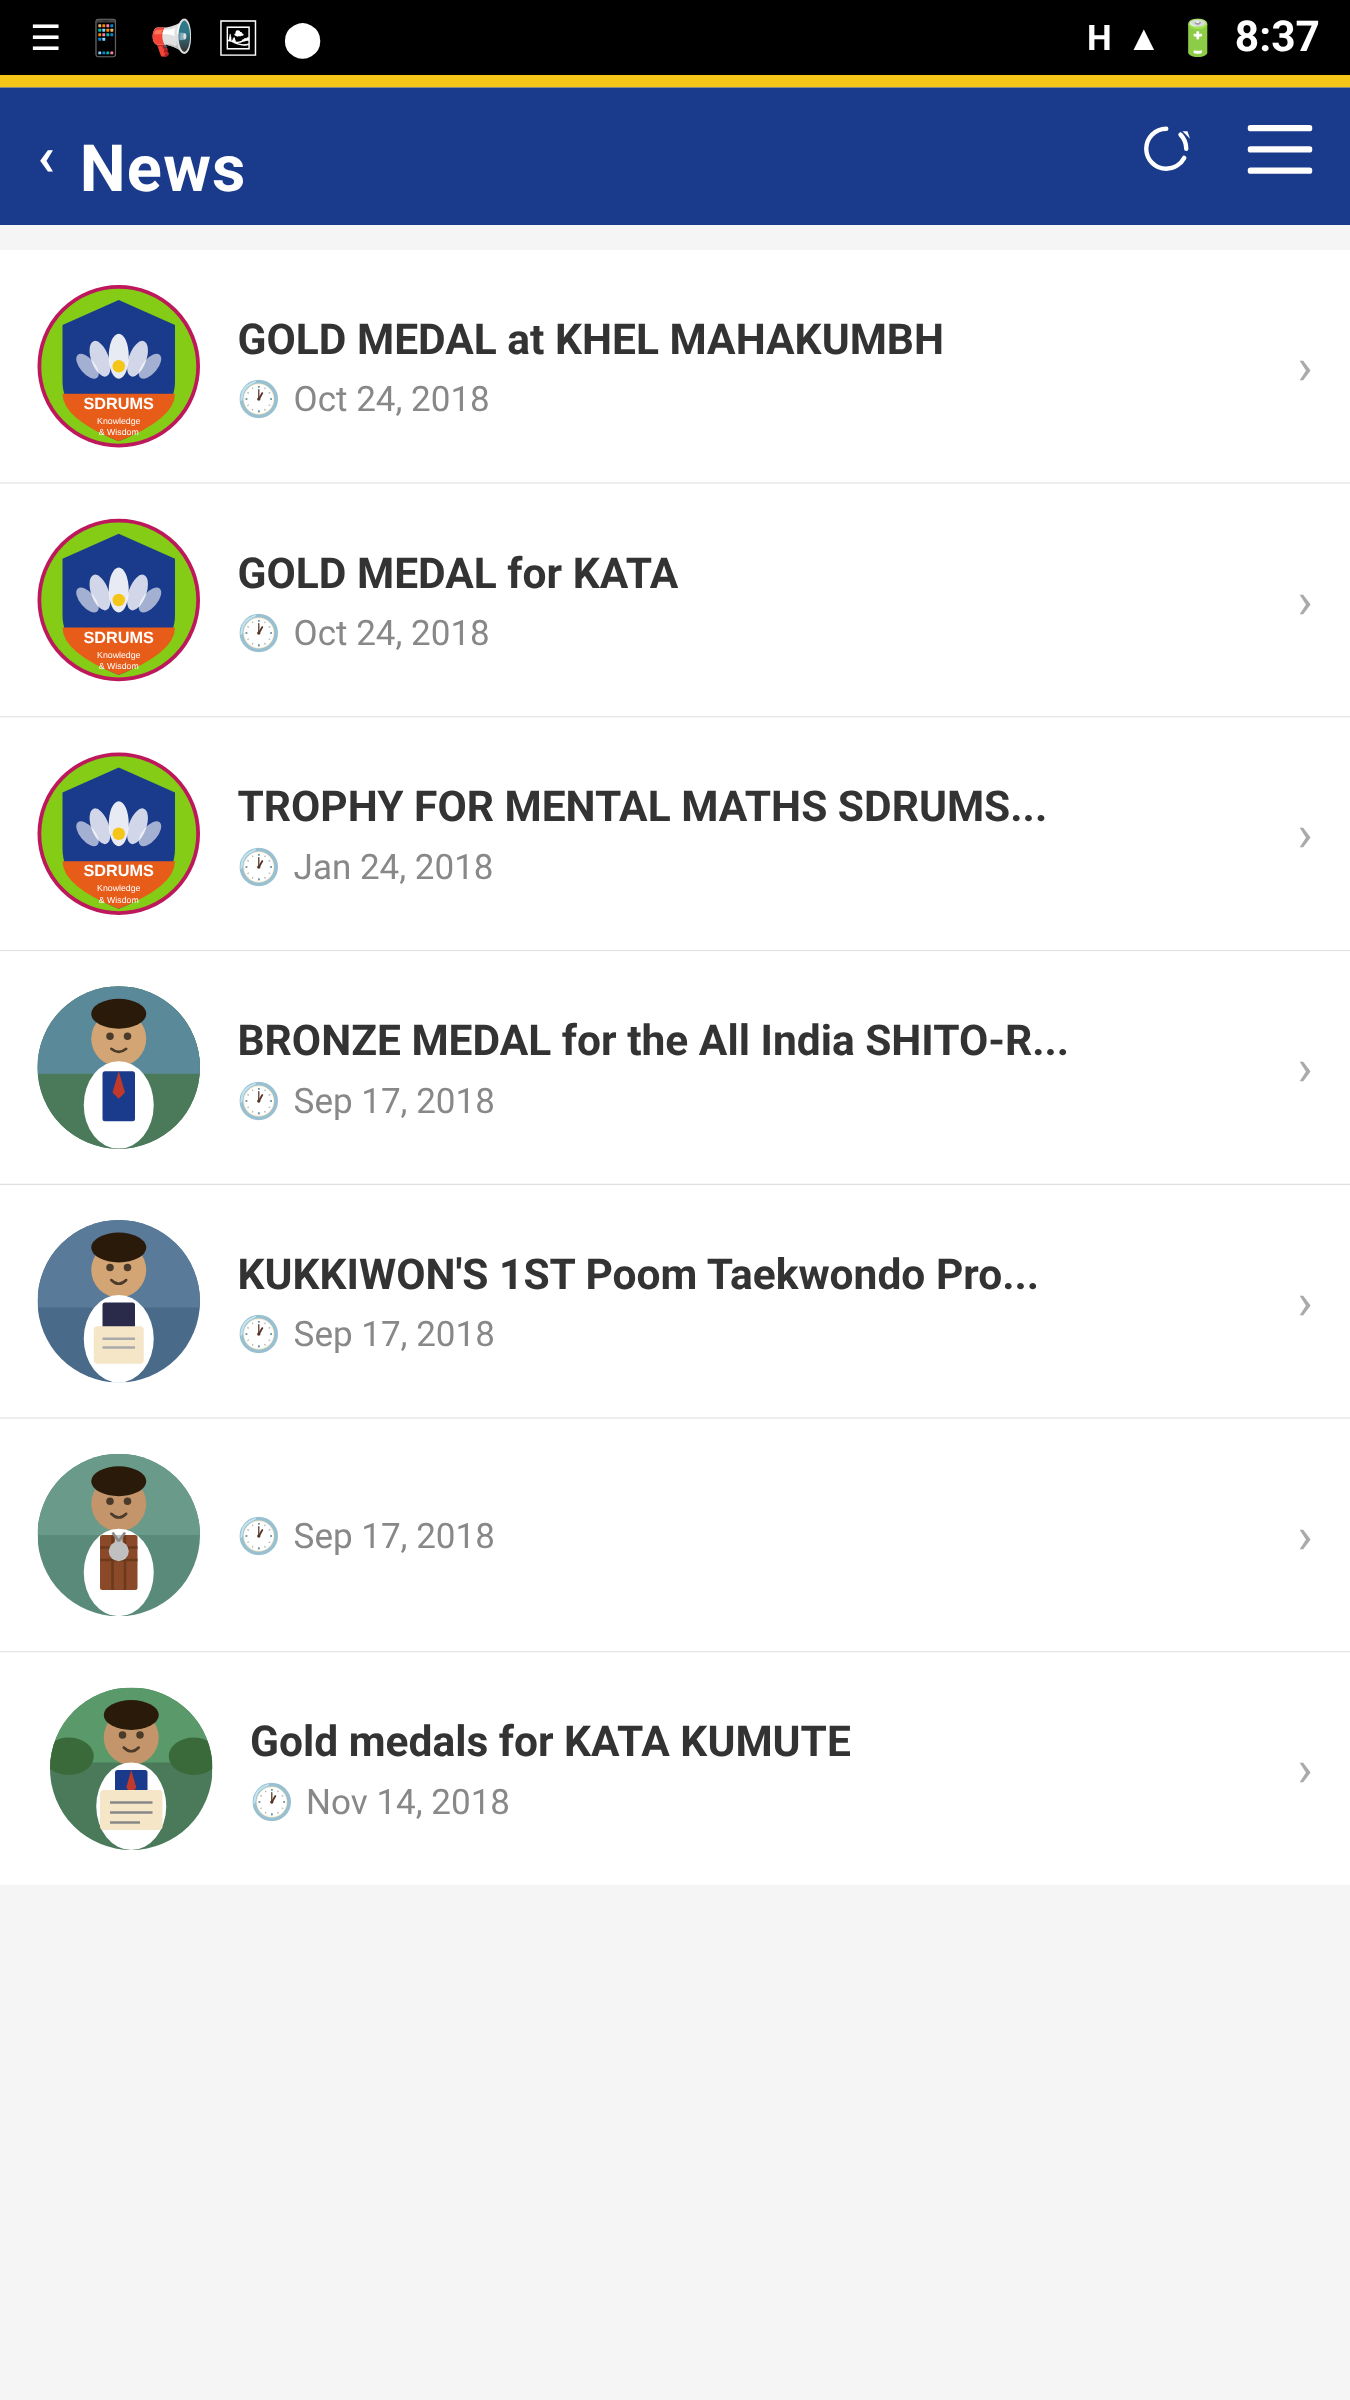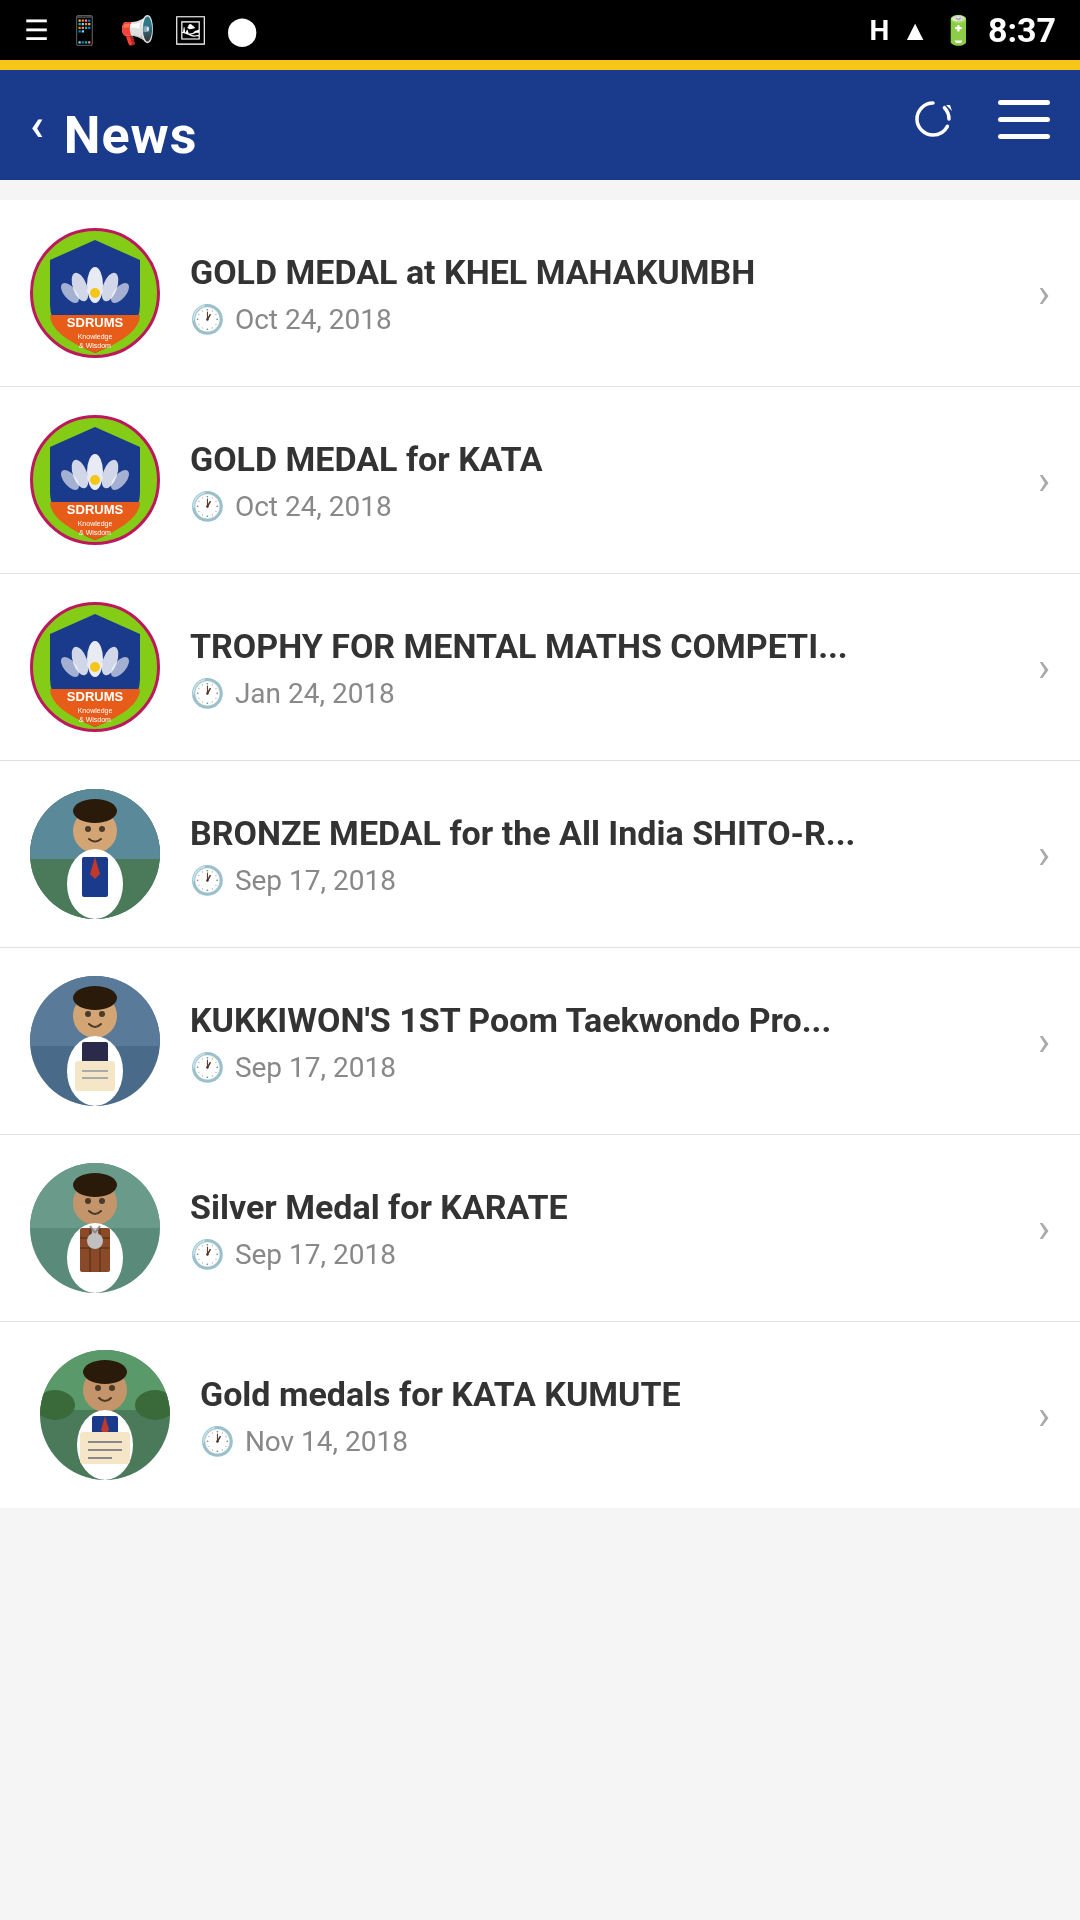--- a/index.html
+++ b/index.html
@@ -295,21 +295,21 @@
         <ellipse cx="75" cy="52" rx="7" ry="15" fill="#fff" opacity="0.8" transform="rotate(20,75,52)"></ellipse>
         <ellipse cx="35" cy="58" rx="6" ry="12" fill="#fff" opacity="0.6" transform="rotate(-40,35,58)"></ellipse>
         <ellipse cx="85" cy="58" rx="6" ry="12" fill="#fff" opacity="0.6" transform="rotate(40,85,58)"></ellipse>
         <circle cx="60" cy="58" r="5" fill="#f5c518"></circle>
         <text x="60" y="92" text-anchor="middle" font-size="13" font-weight="bold" fill="#fff" font-family="Arial">SDRUMS</text>
         <text x="60" y="104" text-anchor="middle" font-size="7" fill="#fff" font-family="Arial">Knowledge</text>
         <text x="60" y="113" text-anchor="middle" font-size="7" fill="#fff" font-family="Arial">&amp; Wisdom</text>
       </svg>
     </div>
     <div class="news-content">
-      <span class="news-title">TROPHY FOR MENTAL MATHS COMPETI...</span>
+      <span class="news-title">TROPHY FOR MENTAL MATHS SDRUMS...</span>
       <div class="news-date">
         <span class="clock-icon">🕐</span>
         <span>Jan 24, 2018</span>
       </div>
     </div>
     <span class="news-chevron">›</span>
   </div>
 
   <div class="news-item">
     <div class="person-photo" style="background: linear-gradient(135deg, #5a8a6a 0%, #3a6a4a 100%); position:relative; overflow:hidden; border-radius:50%; width:130px; height:130px; flex-shrink:0; margin-right:30px;">
@@ -390,21 +390,20 @@
         <path d="M59 48 Q65 54 71 48" stroke="#4a3a2a" stroke-width="2" fill="none" stroke-linecap="round"></path>
         <ellipse cx="65" cy="22" rx="22" ry="12" fill="#2a1a0a"></ellipse>
 
         <circle cx="65" cy="78" r="8" fill="#c0c0c0"></circle>
         <rect x="62" y="65" width="6" height="8" fill="#c0c0c0"></rect>
         <line x1="65" y1="70" x2="70" y2="63" stroke="#888" stroke-width="2"></line>
         <line x1="65" y1="70" x2="60" y2="63" stroke="#888" stroke-width="2"></line>
       </svg>
     </div>
     <div class="news-content">
-      <span class="news-title">Silver Medal for KARATE</span>
       <div class="news-date">
         <span class="clock-icon">🕐</span>
         <span>Sep 17, 2018</span>
       </div>
     </div>
     <span class="news-chevron">›</span>
   </div>
 
   <div class="news-item">
     <div style="width:130px; height:130px; border-radius:50%; flex-shrink:0; margin-right:30px; overflow:hidden;">

